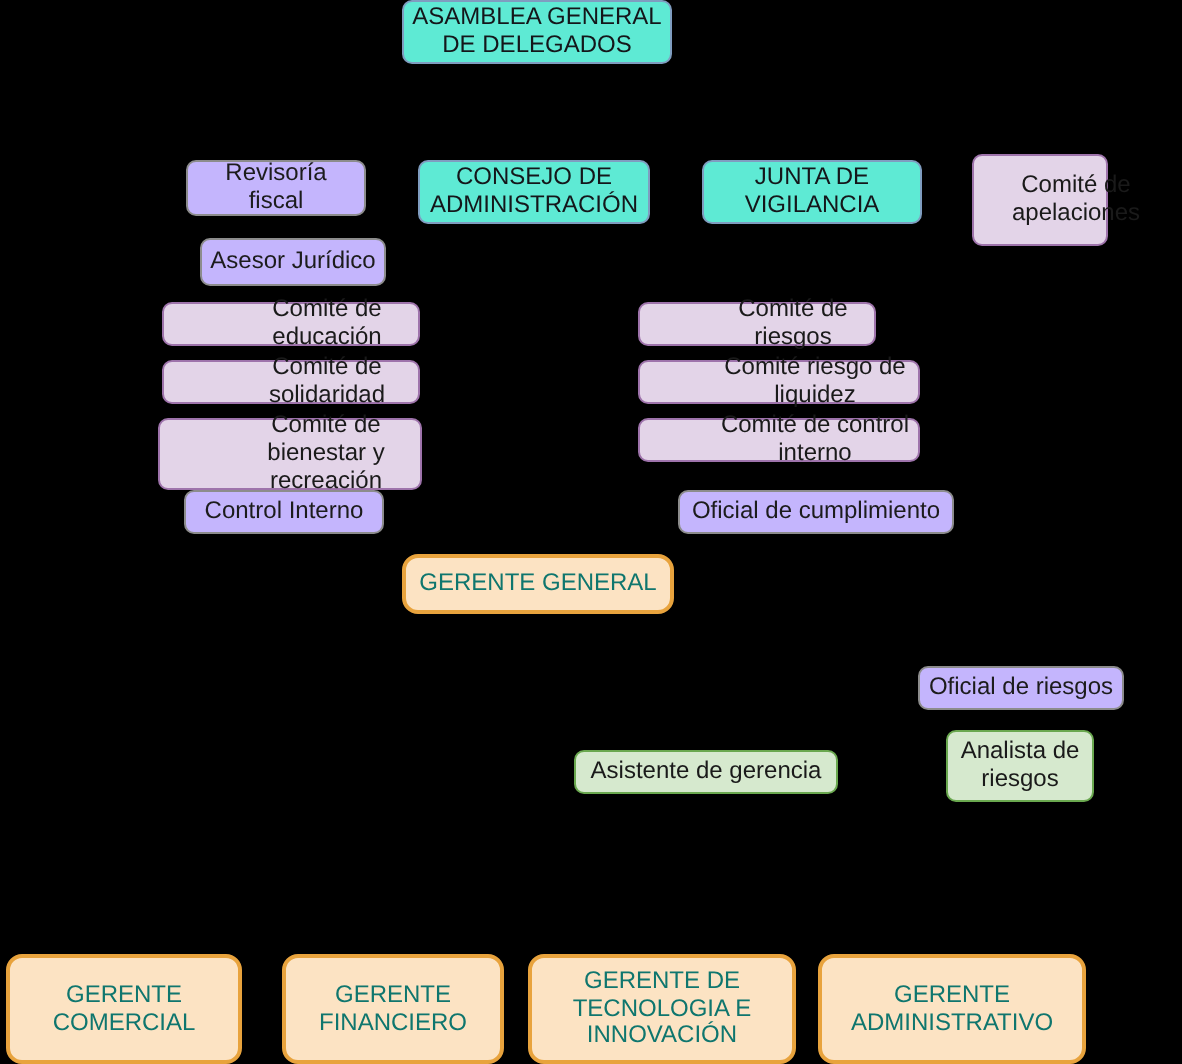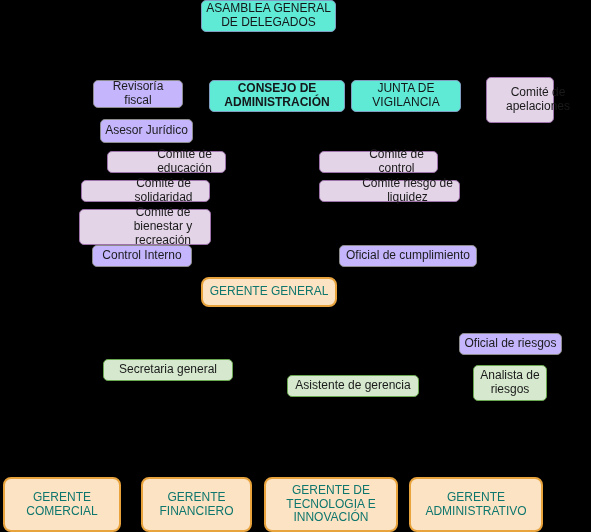--- a/index.html
+++ b/index.html
@@ -62,38 +62,38 @@
   }
 </style>
 </head>
 <body>
 
 <div id="canvas">
 
 <div class="node t-blue" style="left: 201px; top: 0px; width: 135px; height: 32px;">ASAMBLEA GENERAL
 DE DELEGADOS</div>
     <div class="node t-white" style="left: 93px; top: 80px; width: 90px; height: 28px;">Revisoría fiscal</div>
-    <div class="node t-blue" style="left: 209px; top: 80px; width: 136px; height: 32px; font-weight: bold;">CONSEJO DE
+    <div class="node t-blue" style="left: 209px; top: 80px; width: 116px; height: 32px;">CONSEJO DE
 ADMINISTRACIÓN</div>
     <div class="node t-blue" style="left: 351px; top: 80px; width: 110px; height: 32px;">JUNTA DE
 VIGILANCIA</div>
     <div class="node t-purple" style="left: 486px; top: 77px; width: 68px; height: 46px;">Comité de
 apelaciones</div>
     <div class="node t-white" style="left: 100px; top: 119px; width: 93px; height: 24px;">Asesor Jurídico</div>
-    <div class="node t-purple" style="left: 81px; top: 151px; width: 119px; height: 22px; margin-left: 26px;">Comité de educación</div>
-    <div class="node t-purple" style="left: 319px; top: 151px; width: 119px; height: 22px;">Comité de control</div>
+    <div class="node t-purple" style="left: 81px; top: 151px; width: 129px; height: 22px;">Comité de educación</div>
+    <div class="node t-purple" style="left: 319px; top: 151px; width: 119px; height: 22px;">Comité de riesgos</div>
     <div class="node t-purple" style="left: 81px; top: 180px; width: 129px; height: 22px;">Comité de solidaridad</div>
     <div class="node t-purple" style="left: 319px; top: 180px; width: 141px; height: 22px;">Comité riesgo de liquidez</div>
     <div class="node t-purple" style="left: 79px; top: 209px; width: 132px; height: 36px;">Comité de bienestar y
 recreación</div>
+    <div class="node t-purple" style="left: 319px; top: 209px; width: 141px; height: 22px;">Comité de control interno</div>
     <div class="node t-white" style="left: 92px; top: 245px; width: 100px; height: 22px;">Control Interno</div>
     <div class="node t-white" style="left: 339px; top: 245px; width: 138px; height: 22px;">Oficial de cumplimiento</div>
     <div class="node t-orange" style="left: 201px; top: 277px; width: 136px; height: 30px;">GERENTE GENERAL</div>
     <div class="node t-white" style="left: 459px; top: 333px; width: 103px; height: 22px;">Oficial de riesgos</div>
-    <div class="node t-green" style="left: 103px; top: 359px; width: 130px; height: 22px;">Secretaria general</div>
     <div class="node t-green" style="left: 473px; top: 365px; width: 74px; height: 36px;">Analista de
 riesgos</div>
     <div class="node t-green" style="left: 287px; top: 375px; width: 132px; height: 22px;">Asistente de gerencia</div>
     <div class="node t-orange" style="left: 3px; top: 477px; width: 118px; height: 55px;">GERENTE
 COMERCIAL</div>
     <div class="node t-orange" style="left: 141px; top: 477px; width: 111px; height: 55px;">GERENTE
 FINANCIERO</div>
     <div class="node t-orange" style="left: 264px; top: 477px; width: 134px; height: 55px;">GERENTE DE
 TECNOLOGIA E
 INNOVACIÓN</div>

